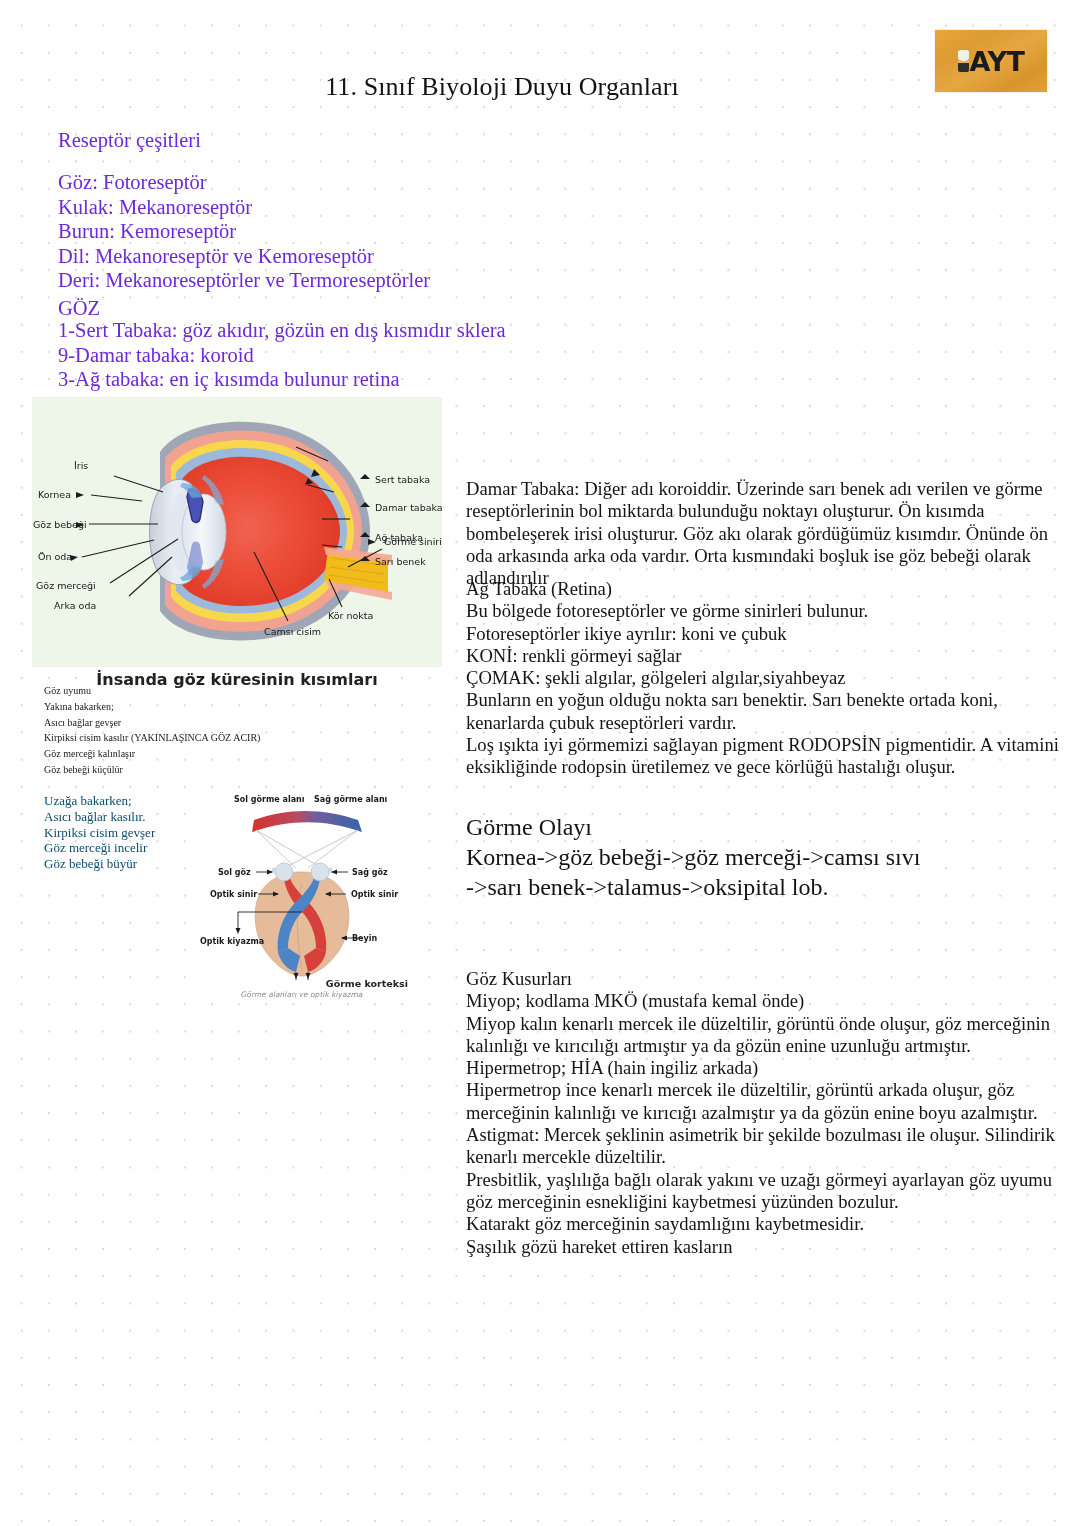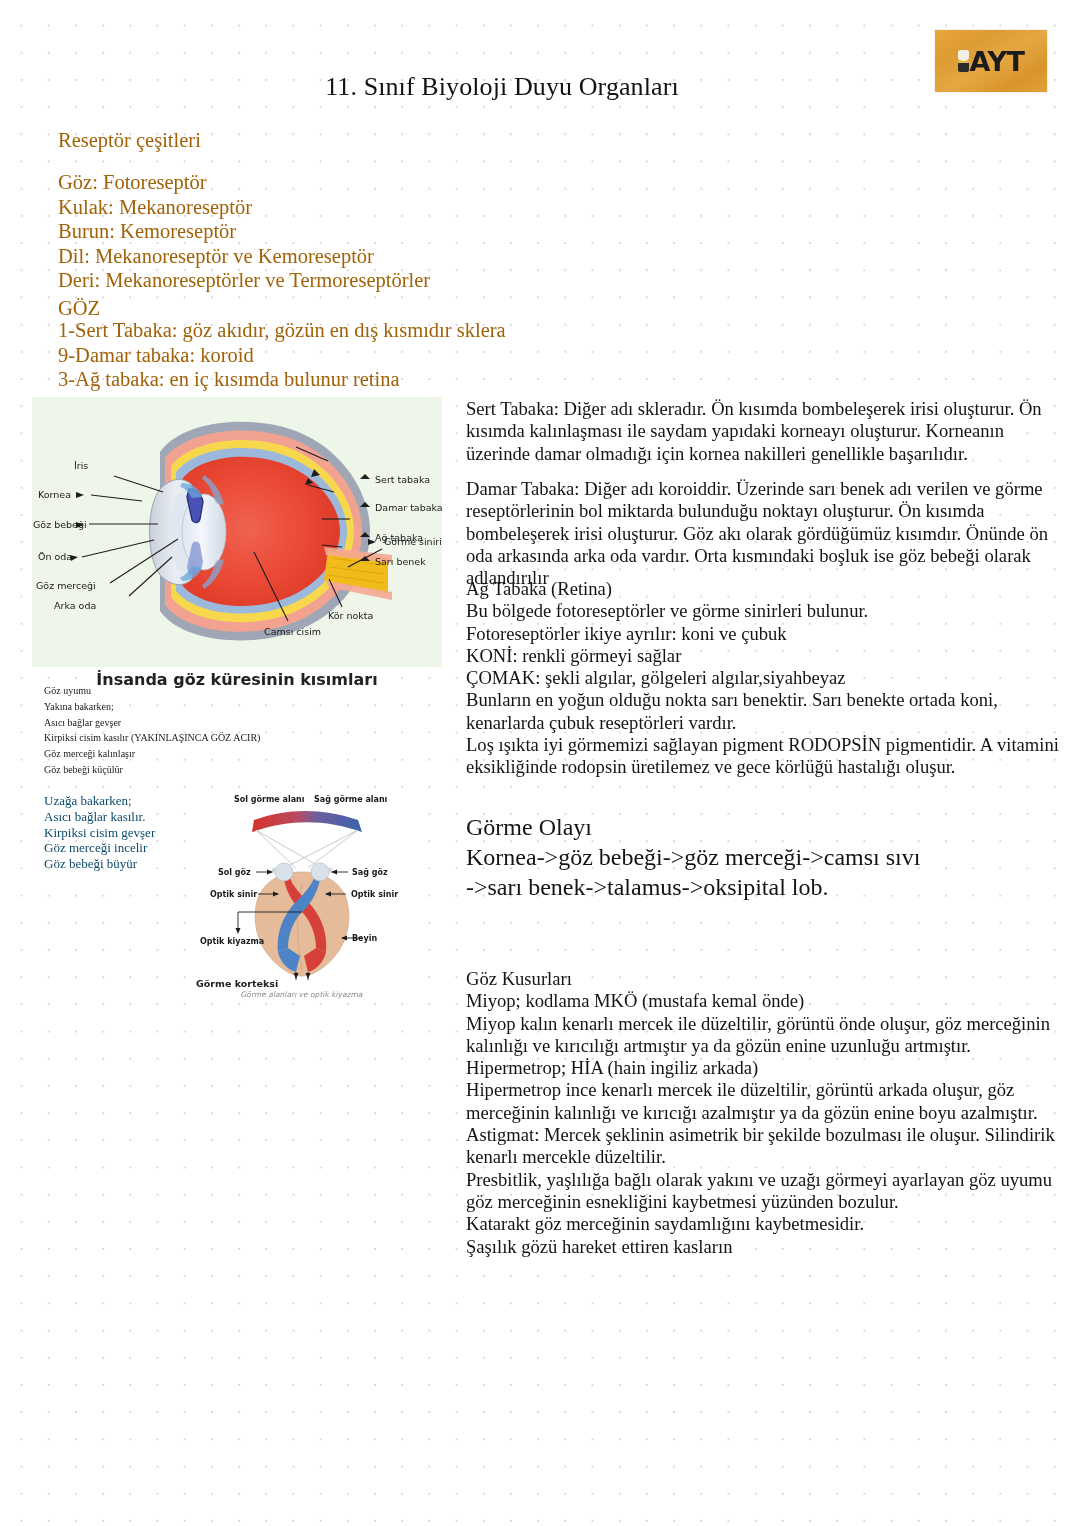--- a/index.html
+++ b/index.html
@@ -49,21 +49,21 @@
   }
   #ayt-logo .logo-glyph{
     width:11px;height:22px;margin-right:1px;
     background:
       radial-gradient(circle at 50% 22%, #f3f0e6 0 34%, rgba(0,0,0,0) 35%),
       linear-gradient(180deg,#e8b34a 0 60%, #2c2c2c 60% 100%);
     border-radius:2px;
   }
 
   
-  .note-block{position:absolute;font-size:20.5px;line-height:24.6px;color:#a16207;}
+  .note-block{position:absolute;font-size:20.5px;line-height:24.6px;color:#6d28d9;}
   #receptors-heading{left:58px;top:128px;}
   #receptor-list{left:58px;top:170px;}
   #goz-heading{left:58px;top:296px;}
   #goz-list{left:58px;top:318px;}
   .note-line{white-space:nowrap;}
 
   
   #eye-figure{
     position:absolute;left:32px;top:397px;width:410px;height:270px;
     background:#eef6ea;
@@ -77,21 +77,21 @@
   }
 
   
   #accommodation-near{position:absolute;left:44px;top:683px;font-size:10px;line-height:15.8px;color:#1a1a1a;}
   #accommodation-far{position:absolute;left:44px;top:793px;font-size:13px;line-height:15.8px;color:#0c4a6e;}
 
   
   #brain-figure{position:absolute;left:196px;top:788px;width:212px;height:200px;background:#7dd3fc;}
   #brain-figure svg{display:block;width:212px;height:200px;}
   #brain-caption-main{
-    position:absolute;left:196px;top:978px;width:212px;text-align:left;
+    position:absolute;left:196px;top:978px;width:212px;text-align:right;
     font-family:"DejaVu Sans", sans-serif;font-weight:bold;font-size:9.5px;color:#222;
   }
   #brain-caption-sub{
     position:absolute;left:196px;top:990px;width:212px;text-align:center;
     font-family:"DejaVu Sans", sans-serif;font-style:italic;font-size:7.5px;color:#8a8a8a;
   }
 
   
   .right-col{position:absolute;left:466px;width:606px;font-size:18.6px;line-height:22.3px;color:#141414;}
   #sert-tabaka-para{top:398px;}
@@ -333,21 +333,20 @@
         <text x="14" y="109">Optik sinir</text>
         <text x="155" y="109">Optik sinir</text>
         <text x="4" y="156">Optik kiyazma</text>
         <text x="156" y="153">Beyin</text>
       </g>
     </svg>
   </div>
   <div id="brain-caption-main">Görme korteksi</div>
   <div id="brain-caption-sub">Görme alanları ve optik kiyazma</div>
 
-  <div class="right-col" id="sert-tabaka-para">Sert Tabaka: Diğer adı skleradır. Ön kısımda bombeleşerek irisi oluşturur. Ön kısımda kalınlaşması ile saydam yapıdaki korneayı oluşturur. Korneanın üzerinde damar olmadığı için kornea nakilleri genellikle başarılıdır.</div>
 
   <div class="right-col" id="damar-tabaka-para">Damar Tabaka: Diğer adı koroiddir. Üzerinde sarı benek adı verilen ve görme reseptörlerinin bol miktarda bulunduğu noktayı oluşturur. Ön kısımda bombeleşerek irisi oluşturur. Göz akı olarak gördüğümüz kısımdır. Önünde ön oda arkasında arka oda vardır. Orta kısmındaki boşluk ise göz bebeği olarak adlandırılır</div>
 
   <div class="right-col" id="retina-block">
     <div>Ağ Tabaka (Retina)</div>
     <div>Bu bölgede fotoreseptörler ve görme sinirleri bulunur.</div>
     <div>Fotoreseptörler ikiye ayrılır: koni ve çubuk</div>
     <div>KONİ: renkli görmeyi sağlar</div>
     <div>ÇOMAK: şekli algılar, gölgeleri algılar,siyahbeyaz</div>
     <div>Bunların en yoğun olduğu nokta sarı benektir. Sarı benekte ortada koni, kenarlarda çubuk reseptörleri vardır.</div>

